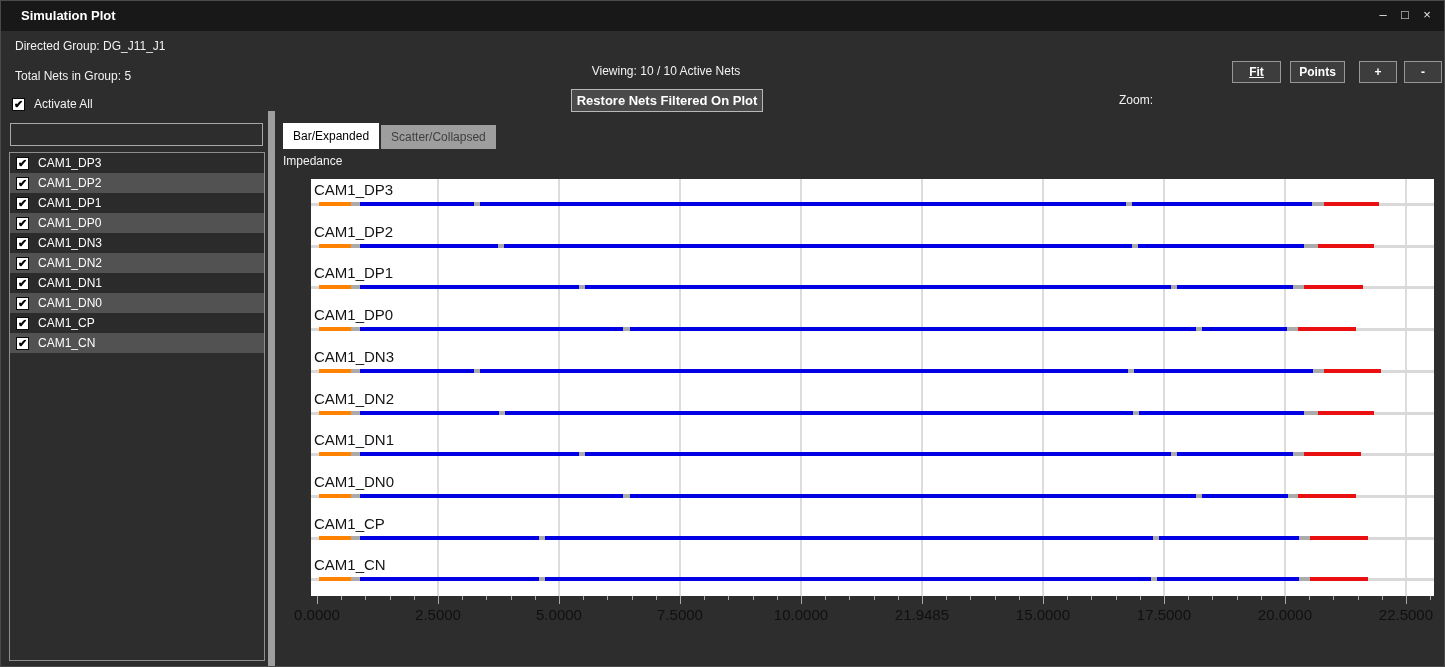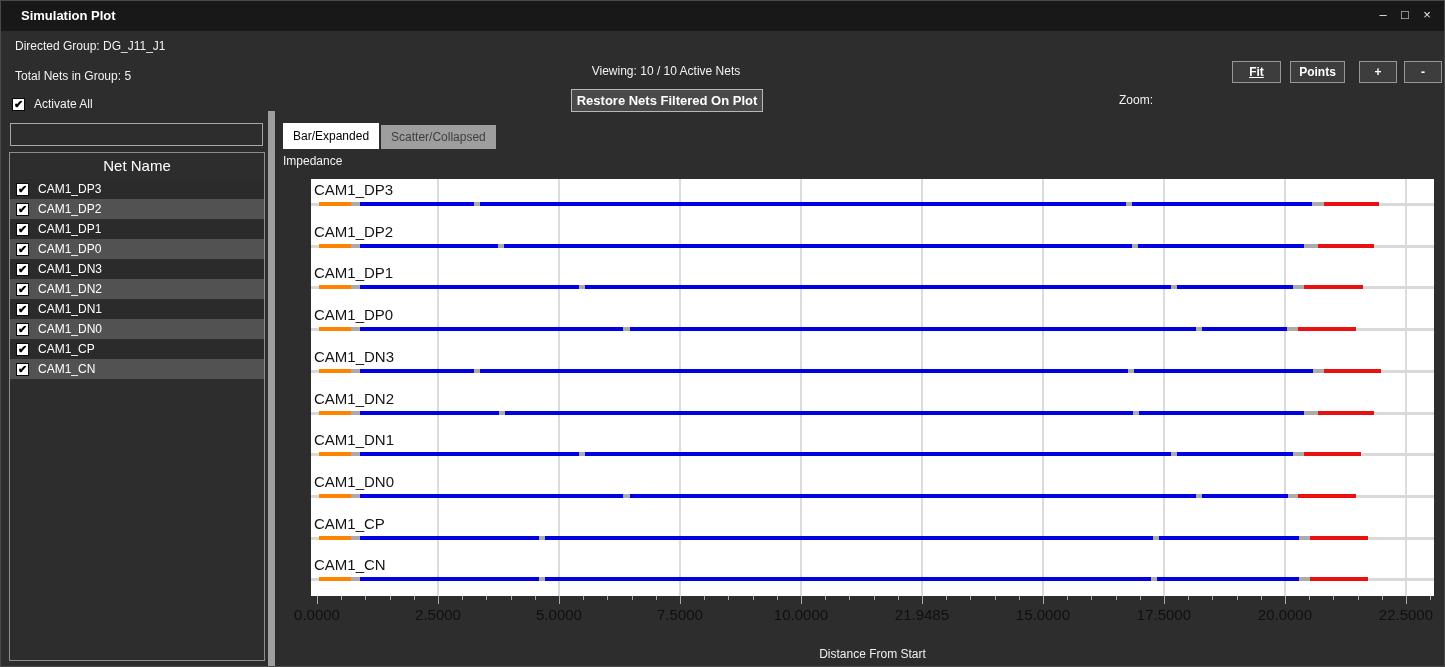--- a/index.html
+++ b/index.html
@@ -87,21 +87,20 @@
   <div id="zoom-buttons">
       <div class="btn" style="left: 1231px; top: 60px; width: 49px; height: 22px; text-decoration: underline;">Fit</div>
       <div class="btn" style="left: 1289px; top: 60px; width: 55px; height: 22px;">Points</div>
       <div class="btn" style="left: 1358px; top: 60px; width: 38px; height: 22px;">+</div>
       <div class="btn" style="left: 1403px; top: 60px; width: 38px; height: 22px;">-</div>
     </div>
 
   <input class="filter-input" type="text" value="" style="">
 
   <div class="netlist">
-    <div class="netlist-header">Net Name</div>
     <div id="net-rows">
         <div class="net-row odd">
           <span class="cb">✔</span>
           <span>CAM1_DP3</span>
         </div>
         <div class="net-row even">
           <span class="cb">✔</span>
           <span>CAM1_DP2</span>
         </div>
         <div class="net-row odd">
@@ -352,15 +351,14 @@
       <div class="tick-label" style="left: 610.961px;">21.9485</div>
       <div class="tick major" style="left: 731.953px;"></div>
       <div class="tick-label" style="left: 731.953px;">15.0000</div>
       <div class="tick major" style="left: 852.945px;"></div>
       <div class="tick-label" style="left: 852.945px;">17.5000</div>
       <div class="tick major" style="left: 973.938px;"></div>
       <div class="tick-label" style="left: 973.938px;">20.0000</div>
       <div class="tick major" style="left: 1094.93px;"></div>
       <div class="tick-label" style="left: 1094.93px;">22.5000</div>
     </div>
-  <div class="x-axis-title">Distance From Start</div>
 
 </div>
 
 </body></html>

